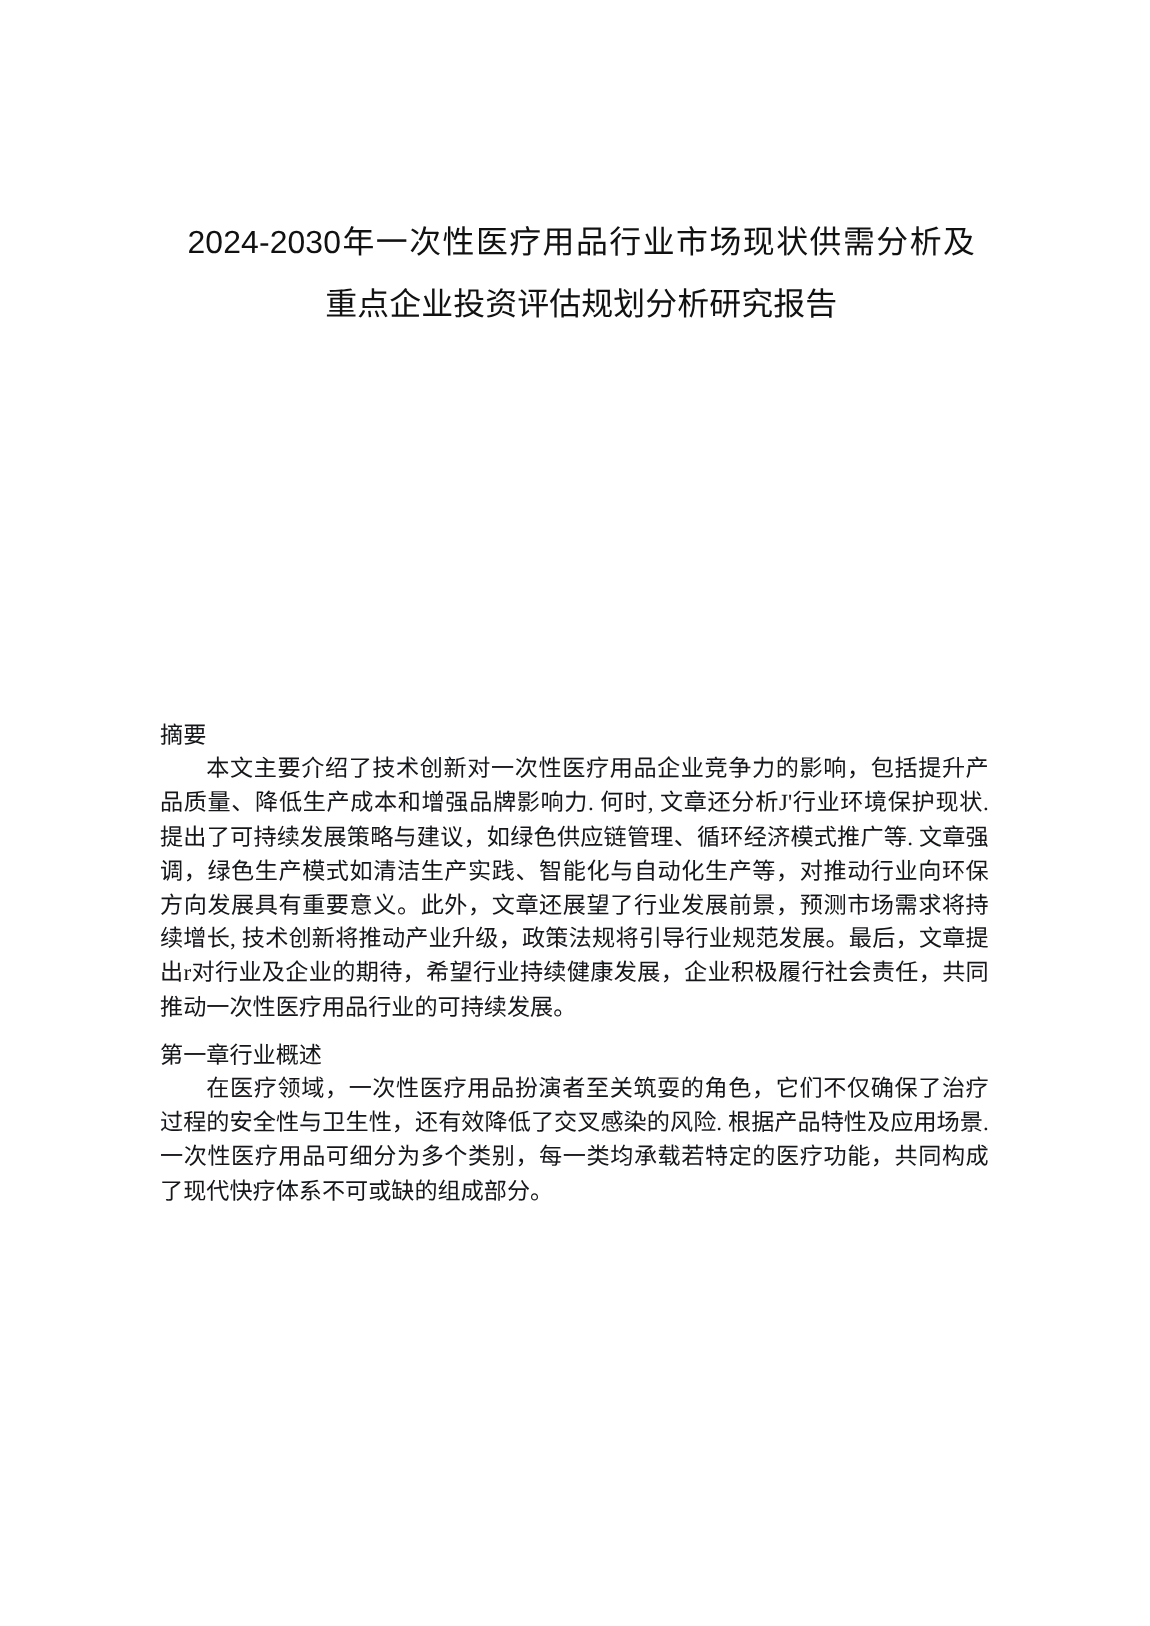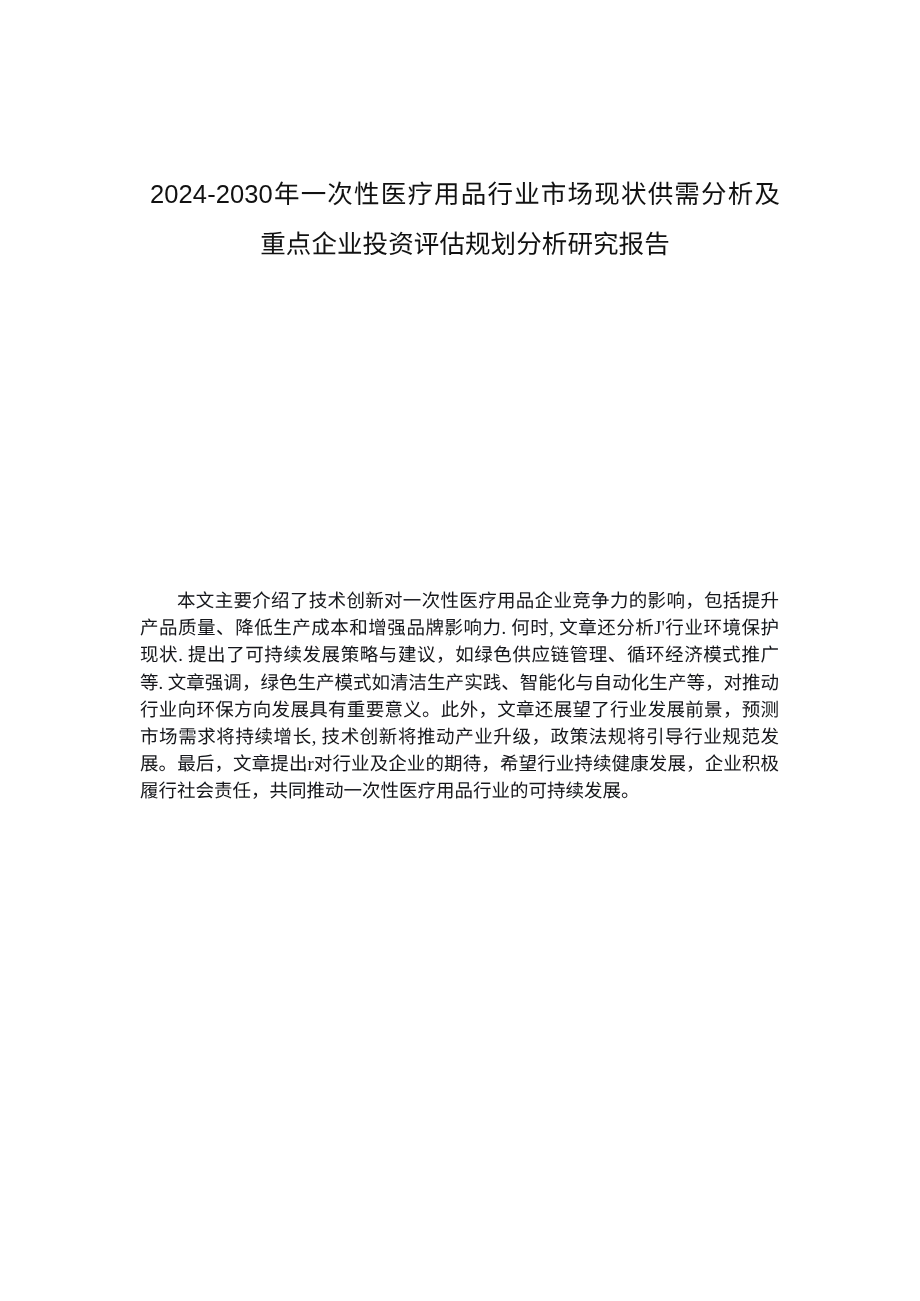--- a/index.html
+++ b/index.html
@@ -51,46 +51,49 @@
     word-break: break-all;
     letter-spacing: 0;
   }
 
   .label-line {
     margin: 0;
     text-indent: 0;
   }
 
   .para {
-    margin: 12px;
+    margin: 0;
     text-indent: 2em;
   }
 
   .heading-line {
     margin: 0;
     text-indent: 0;
   }
 
   
   .gap-small { height: 11px; }
 </style>
 </head>
 <body>
 
 <div class="page">
 
   <h1 class="doc-title">2024-2030年一次性医疗用品行业市场现状供需分析及重点企业投资评估规划分析研究报告</h1>
 
   <div class="body-block">
 
+    <p class="label-line">摘要</p>
 
     <p class="para">本文主要介绍了技术创新对一次性医疗用品企业竞争力的影响，包括提升产品质量、降低生产成本和增强品牌影响力. 何时, 文章还分析J'行业环境保护现状. 提出了可持续发展策略与建议，如绿色供应链管理、循环经济模式推广等. 文章强调，绿色生产模式如清洁生产实践、智能化与自动化生产等，对推动行业向环保方向发展具有重要意义。此外，文章还展望了行业发展前景，预测市场需求将持续增长, 技术创新将推动产业升级，政策法规将引导行业规范发展。最后，文章提出r对行业及企业的期待，希望行业持续健康发展，企业积极履行社会责任，共同推动一次性医疗用品行业的可持续发展。</p>
 
     <div class="gap-small"></div>
 
+    <p class="heading-line">第一章行业概述</p>
 
 
+    <p class="para">在医疗领域，一次性医疗用品扮演者至关筑耍的角色，它们不仅确保了治疗过程的安全性与卫生性，还有效降低了交叉感染的风险. 根据产品特性及应用场景. 一次性医疗用品可细分为多个类别，每一类均承载若特定的医疗功能，共同构成了现代快疗体系不可或缺的组成部分。</p>
 
 
 
   </div>
 
 </div>
 
 </body></html>

